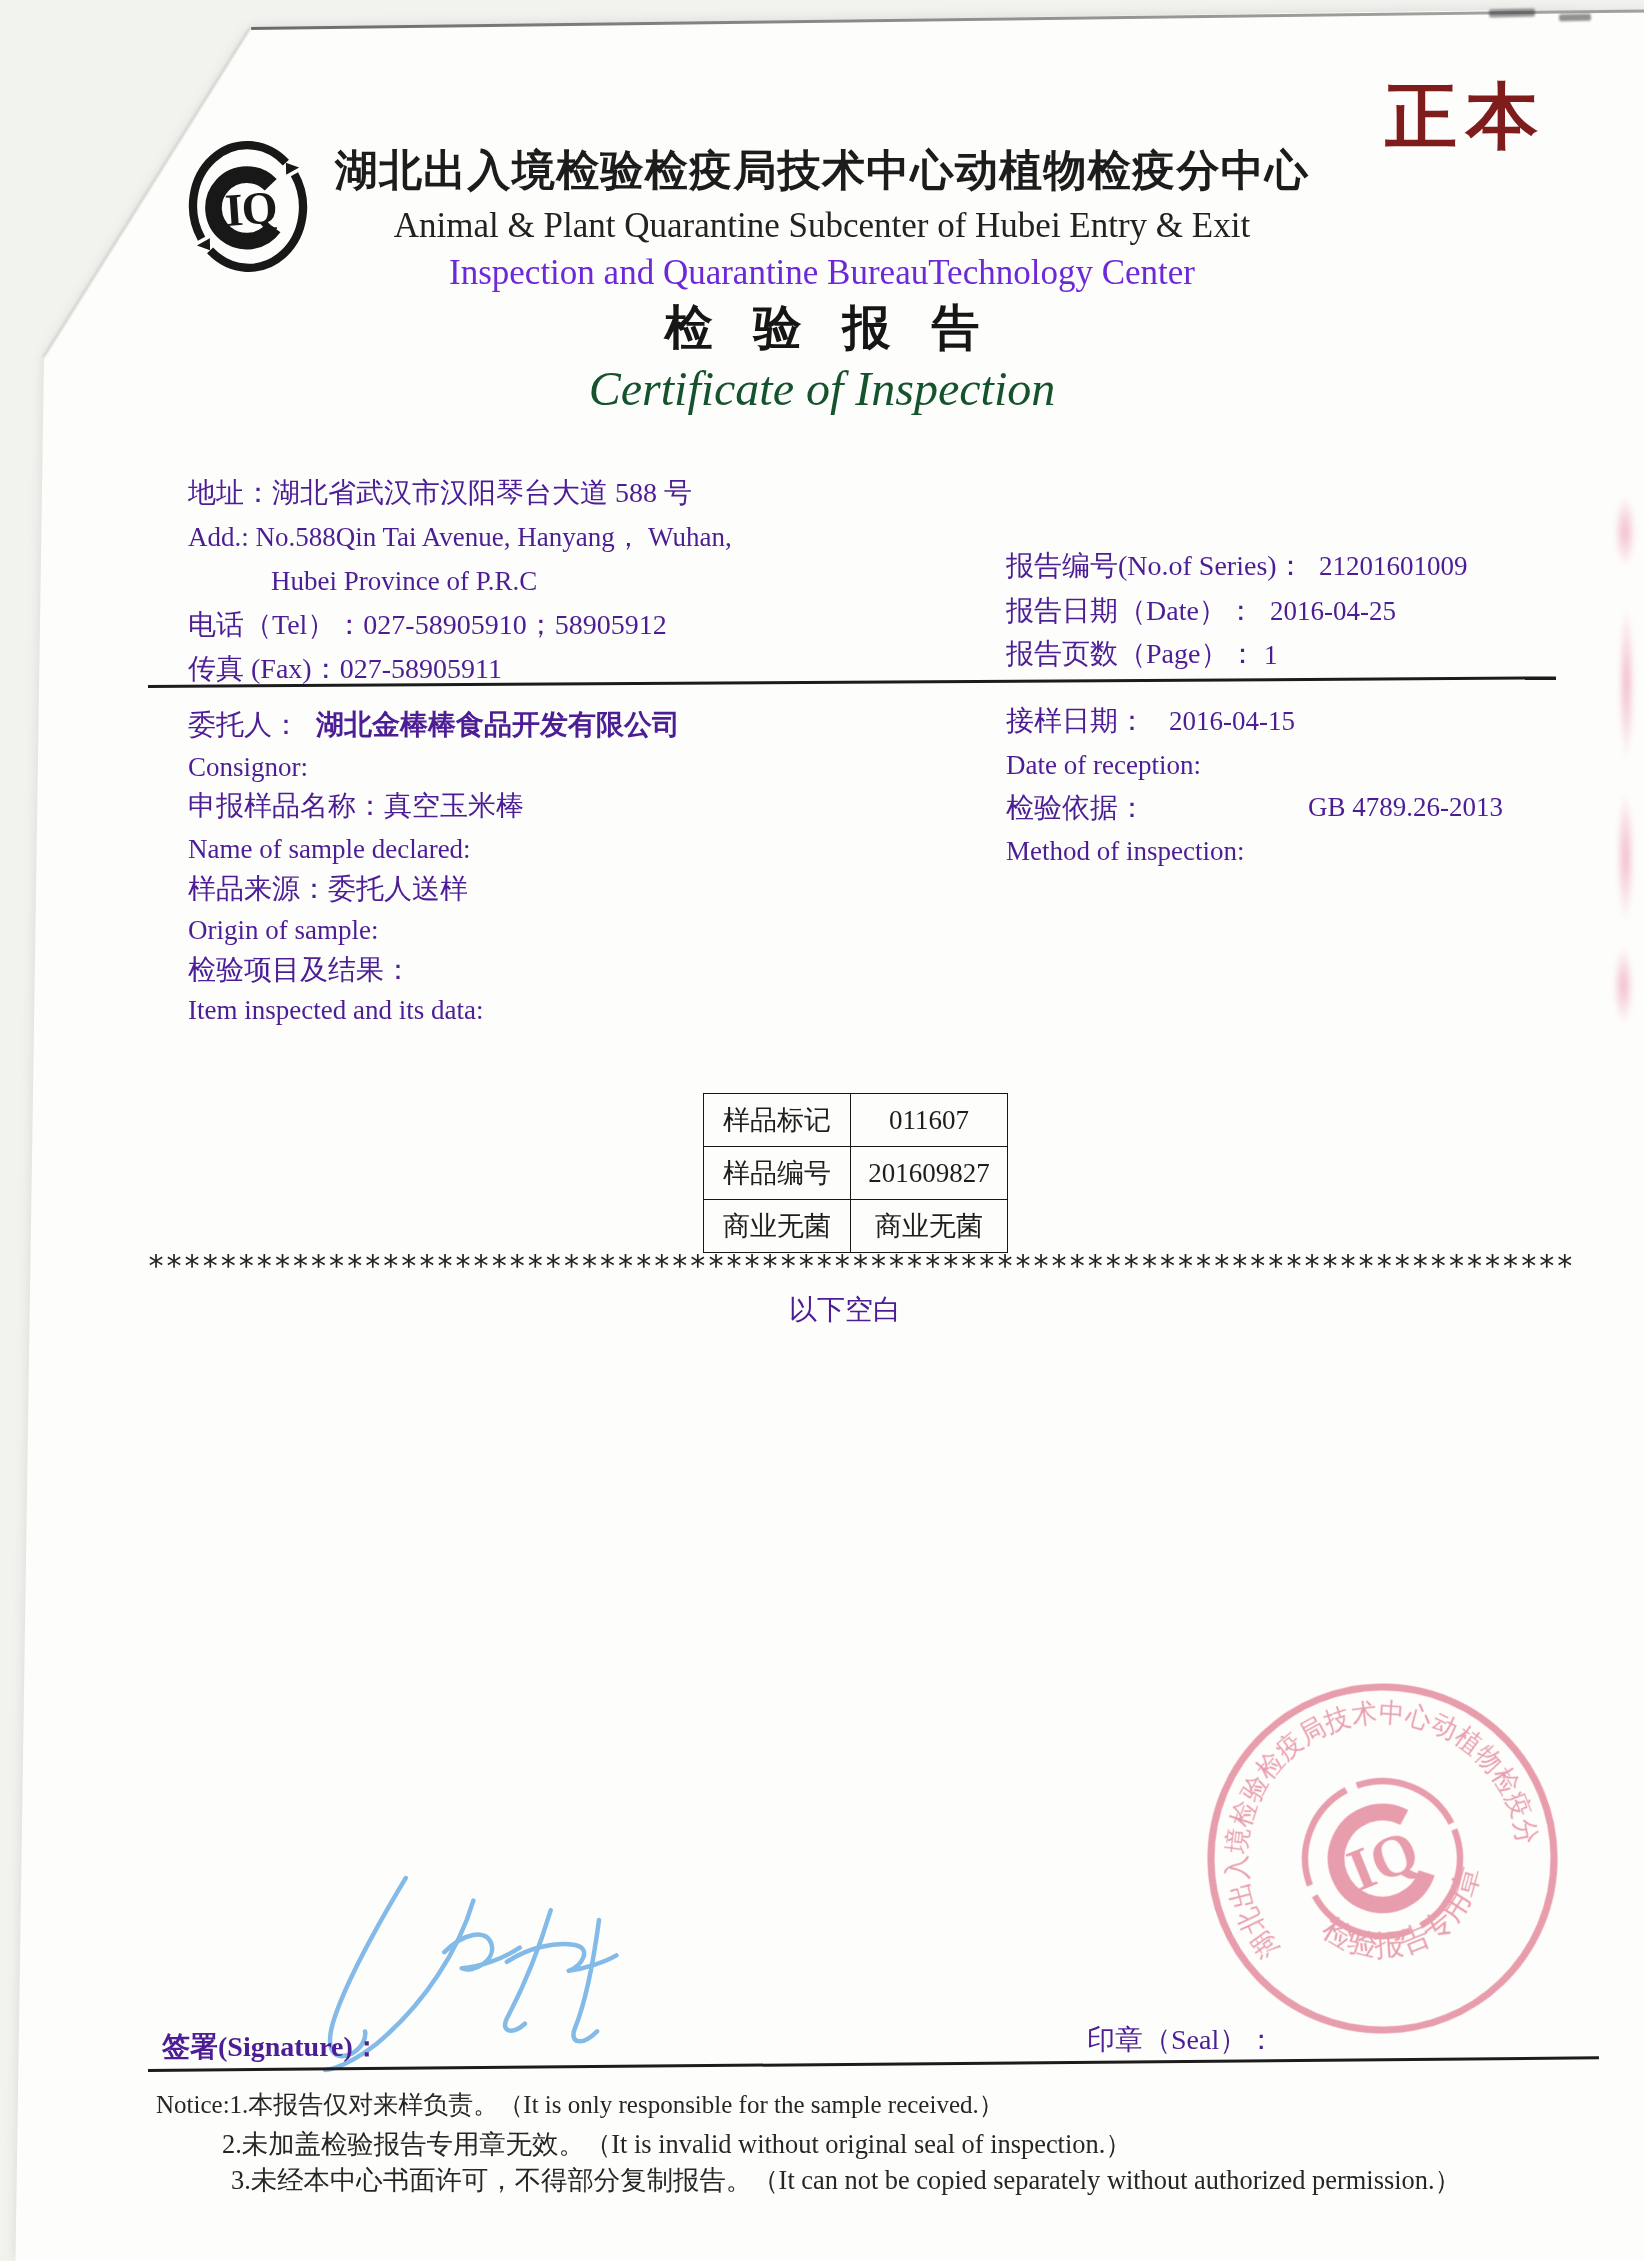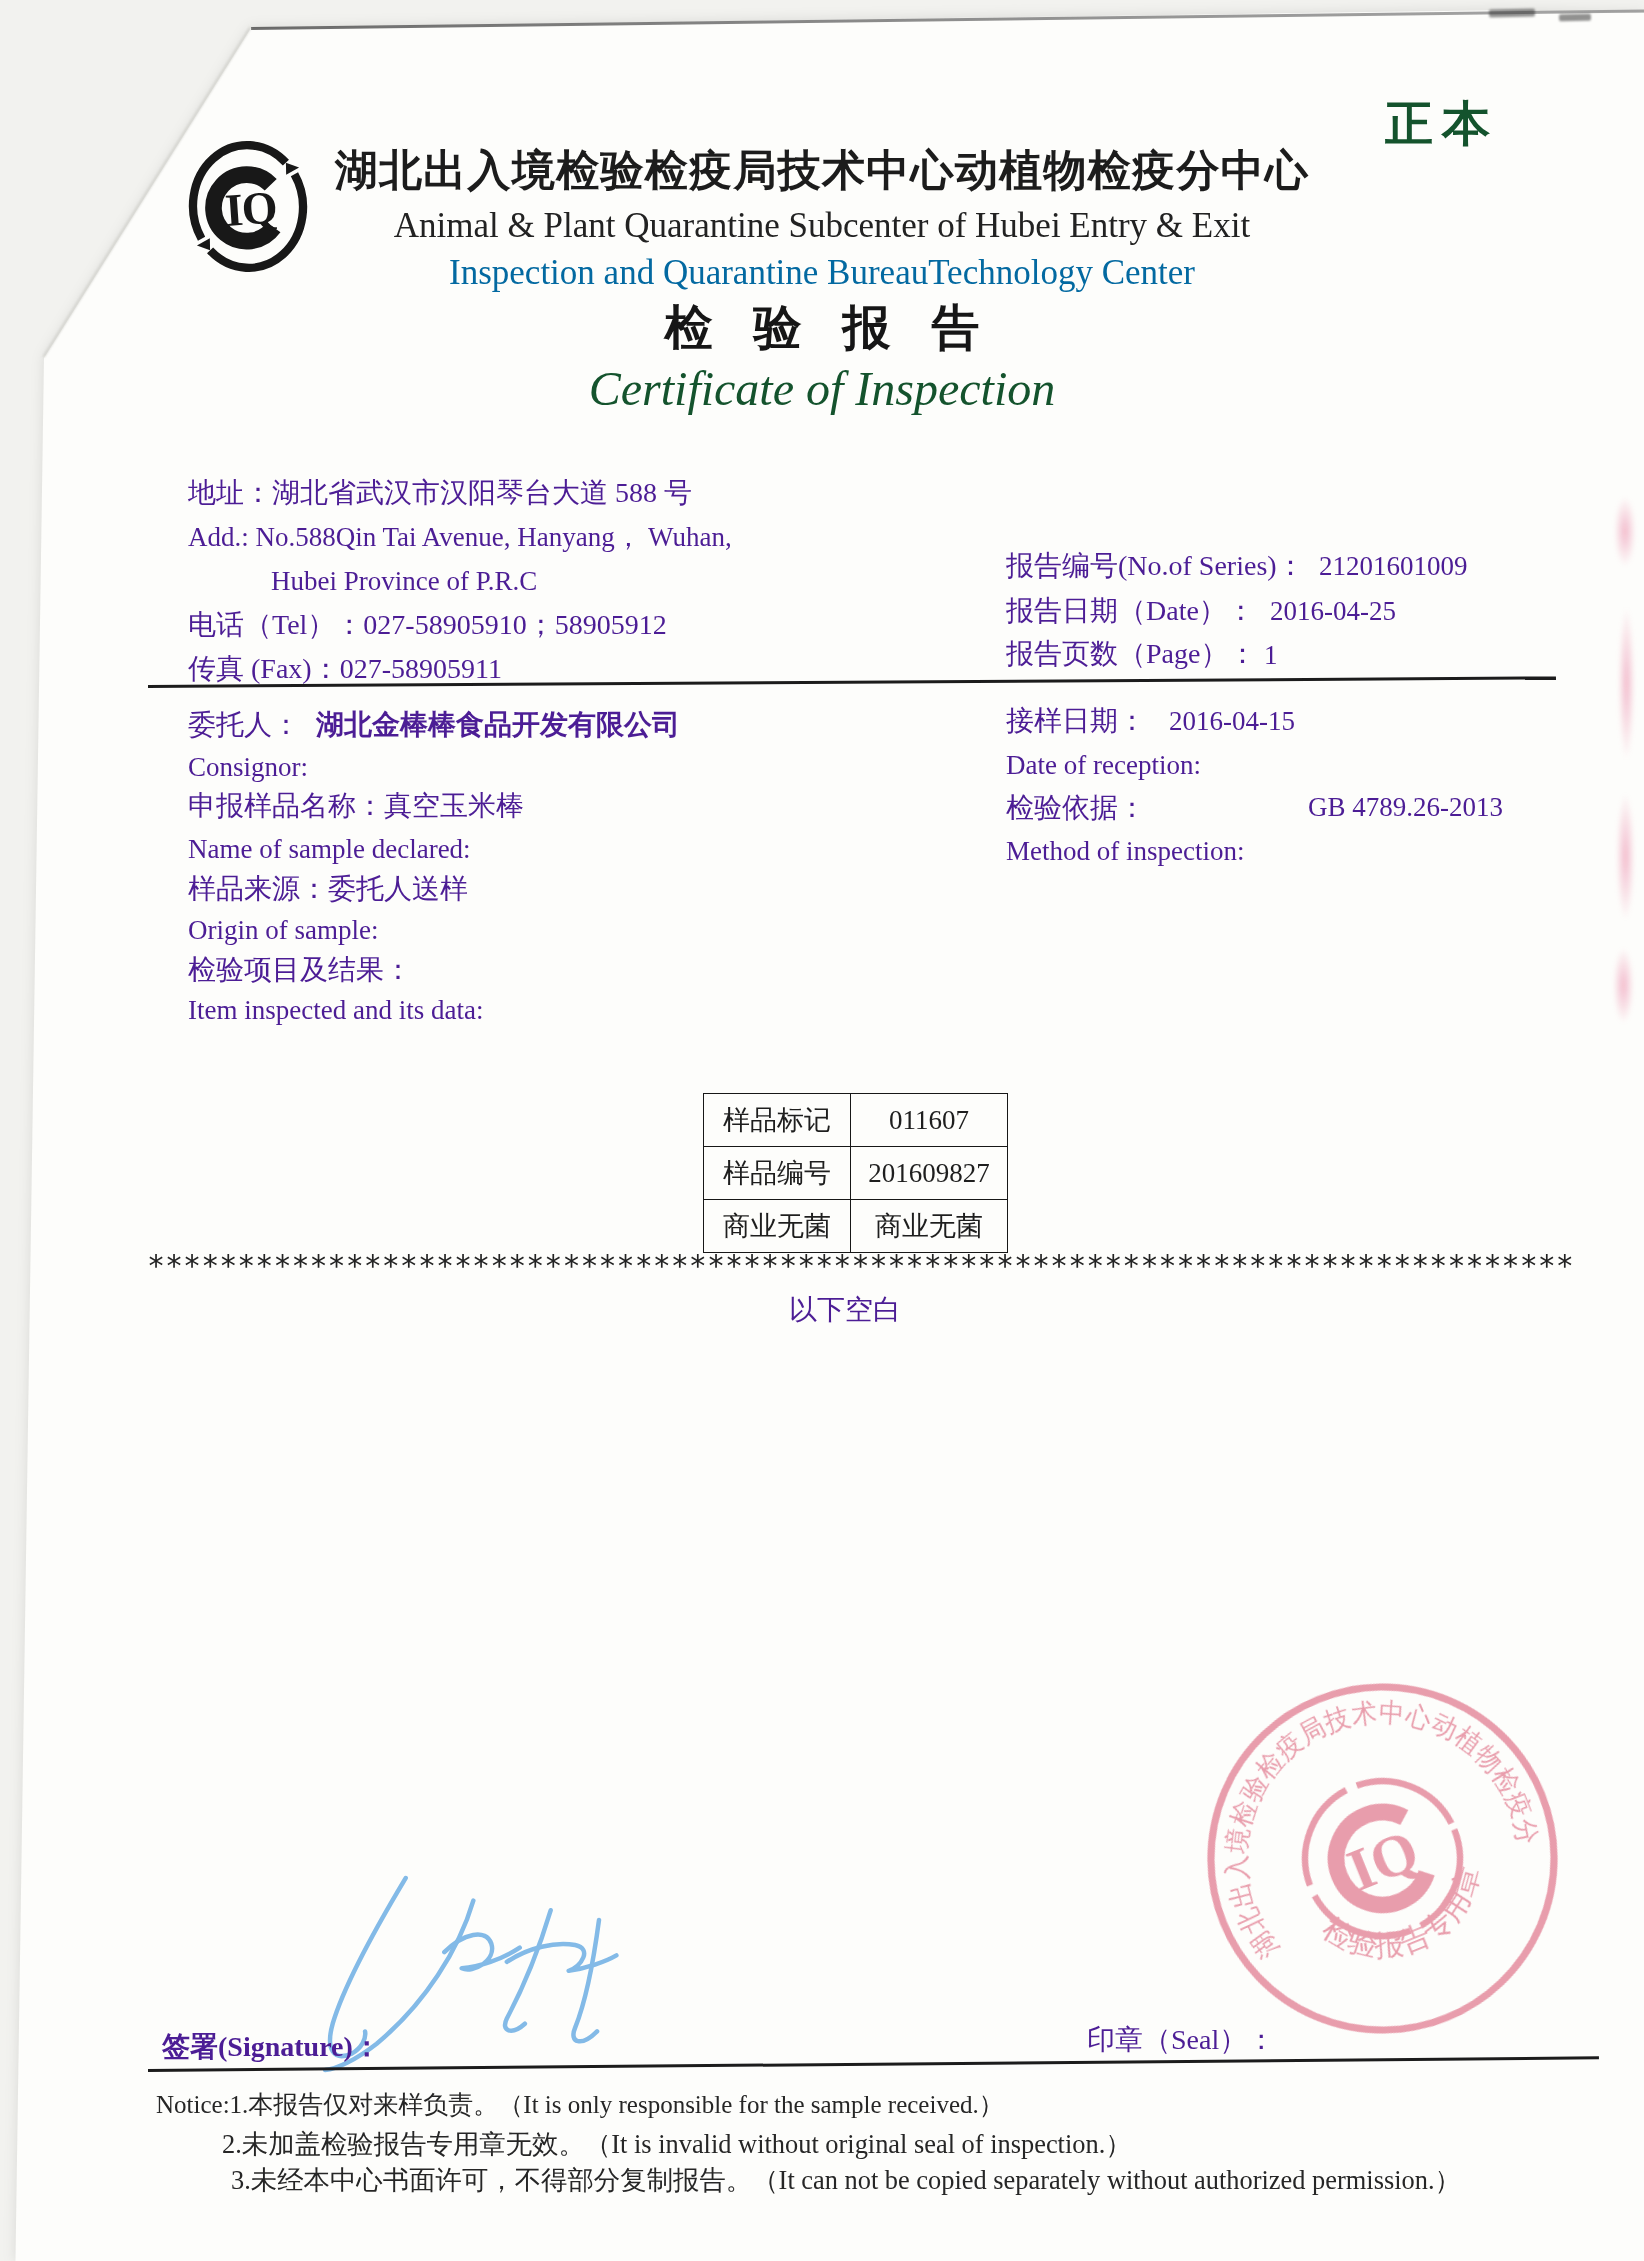--- a/index.html
+++ b/index.html
@@ -13,24 +13,24 @@
   .paper{
     position:absolute;inset:0;background:#fdfdfb;
     clip-path:polygon(251px 28px, 1501px 10.3px, 1644px 13px, 1644px 2261px, 15.5px 2261px, 44px 358px);
   }
   .abs{position:absolute;white-space:nowrap;line-height:1.15;}
   .cn{font-family:"Liberation Serif","DejaVu Serif",serif;}
   .ink{color:#4c1d95;}
   .b42{font-size:28px;}
   .en42{font-size:27px;}
   
-  .copy-label{left:1385px;top:75px;font-family:"DejaVu Sans",sans-serif;font-weight:700;font-size:48px;letter-spacing:9px;color:#14532d;margin-top:21px;}
+  .copy-label{left:1385px;top:75px;font-family:"DejaVu Sans",sans-serif;font-weight:700;font-size:72px;letter-spacing:9px;color:#7f1d1d;}
   .org-cn{left:50%;transform:translateX(-50%);top:146px;font-size:43px;font-weight:700;letter-spacing:1.3px;color:#1c1c1c;}
   .org-en1{left:50%;transform:translateX(-50%);top:206px;font-size:35px;color:#222;}
-  .org-en2{left:50%;transform:translateX(-50%);top:253px;font-size:35px;color:#0369a1;}
+  .org-en2{left:50%;transform:translateX(-50%);top:253px;font-size:35px;color:#6d28d9;}
   .title-cn{left:50%;transform:translateX(-50%);top:300px;font-size:48px;font-weight:700;letter-spacing:41px;padding-left:41px;color:#161616;}
   .title-en{left:50%;transform:translateX(-50%);top:361px;font-size:48px;font-style:italic;color:#14532d;}
   
   .rule{position:absolute;background:#1c1c1c;height:2.6px;}
   .rule1{left:148px;top:685px;width:1408px;transform:rotate(-0.35deg);transform-origin:left center;}
   .rule-sign{left:148px;top:2069px;width:1451px;transform:rotate(-0.5deg);transform-origin:left center;}
   
   .sample-table{position:absolute;left:703px;top:1093px;border:1.9px solid #171717;display:grid;grid-template-columns:146px 157px;}
   .sample-table .cell{height:52px;display:flex;align-items:center;justify-content:center;font-size:27px;color:#1e1e1e;border-top:1.9px solid #171717;}
   .sample-table .cell.c2{border-left:1.9px solid #171717;}

